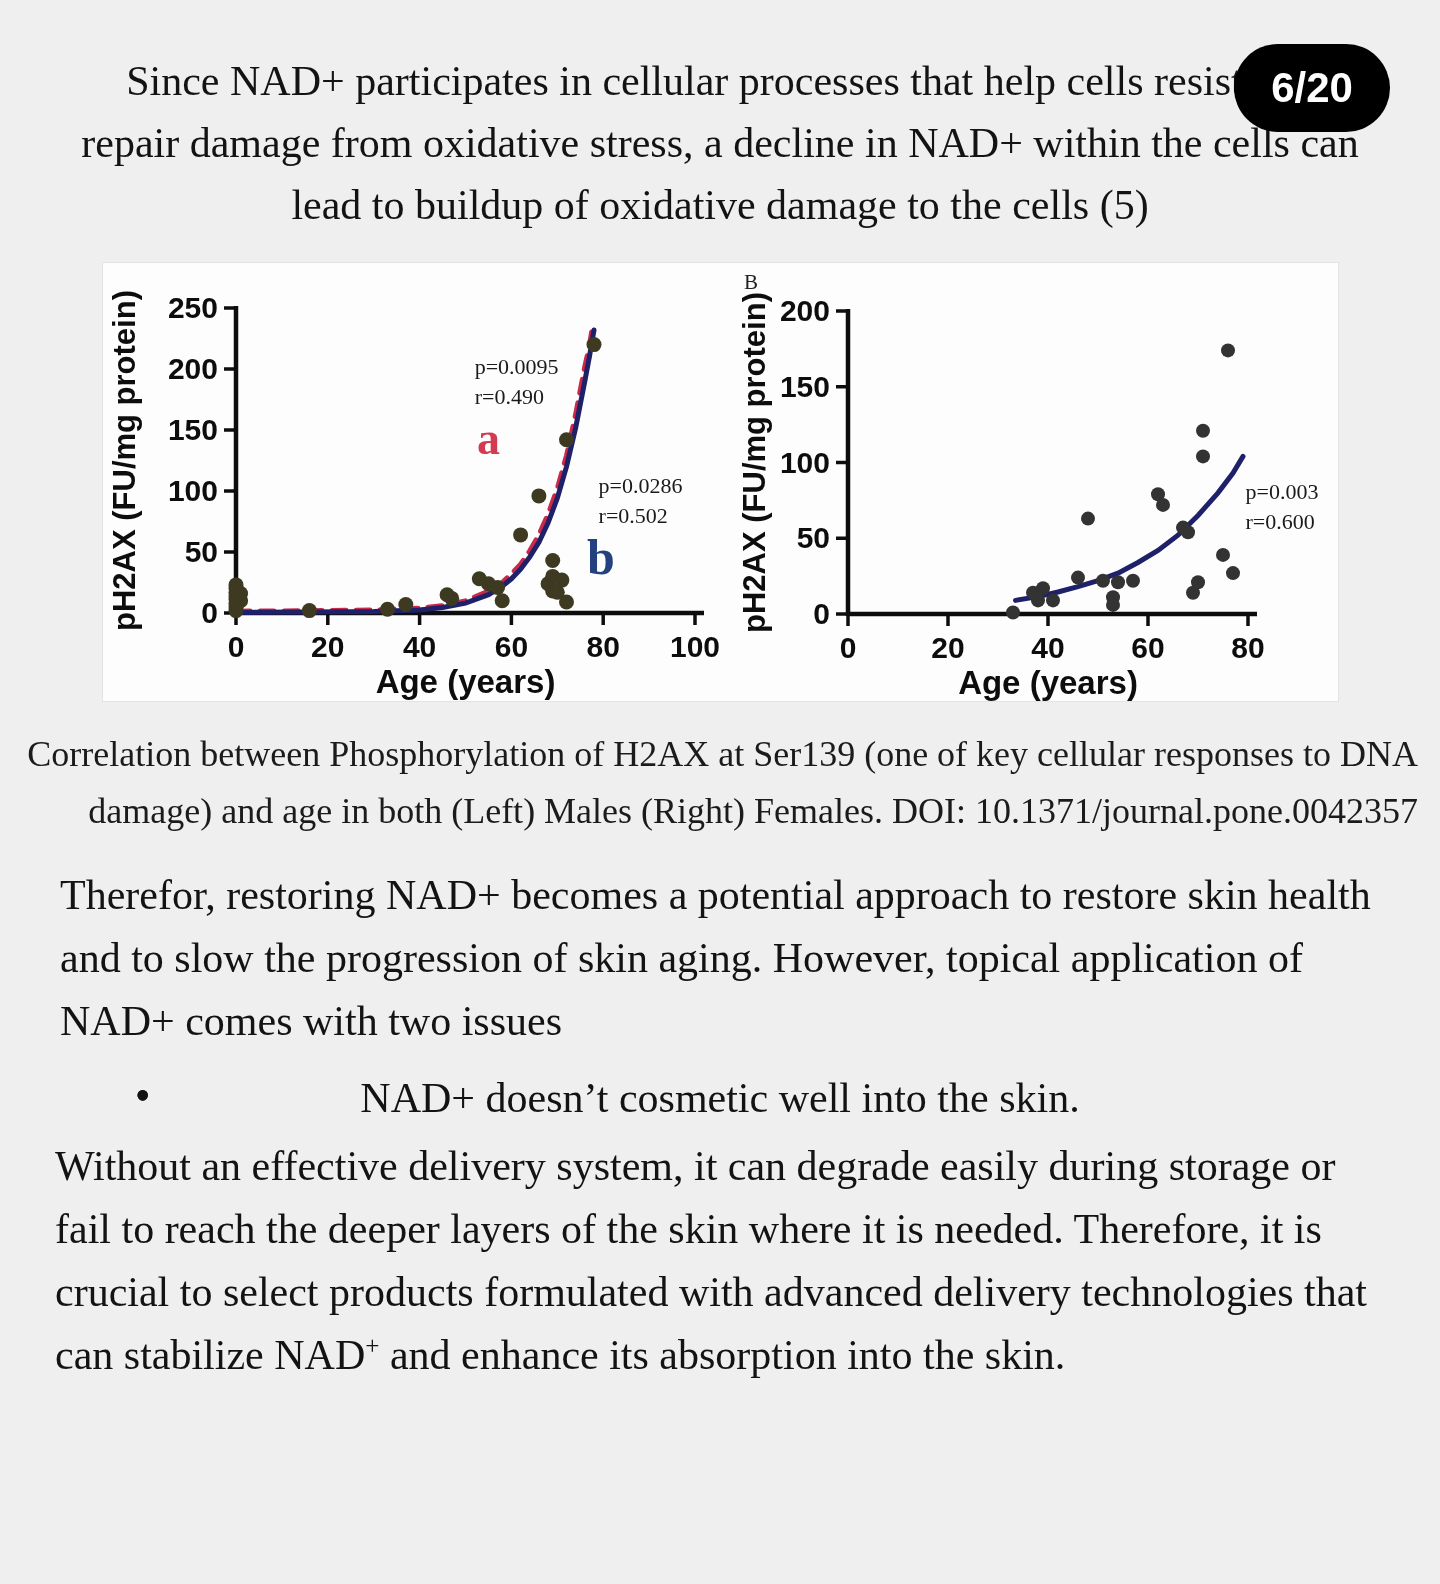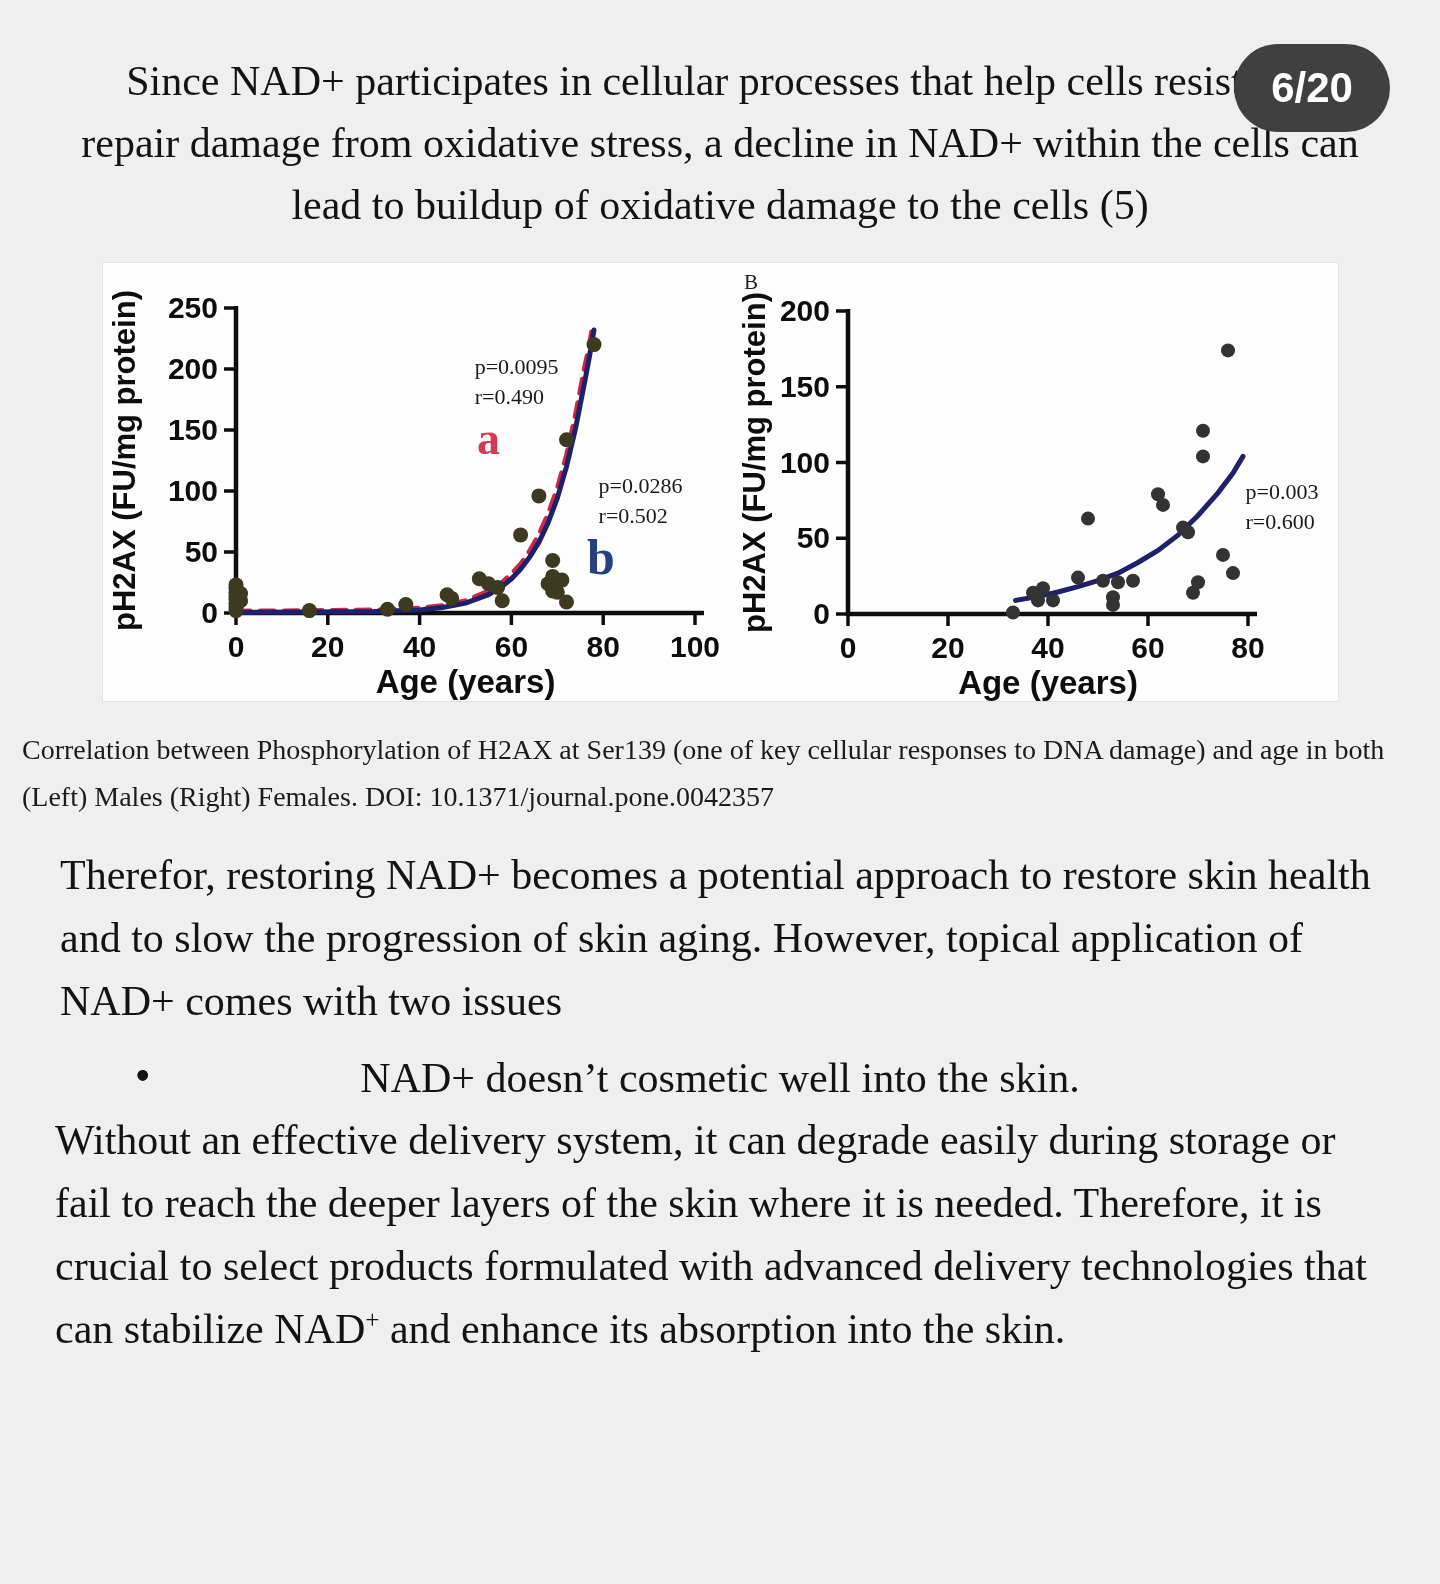--- a/index.html
+++ b/index.html
@@ -7,50 +7,50 @@
   body{
     background:#efeff0;
     font-family:"Liberation Serif", serif;
     color:#131313;
     position:relative;
     overflow:hidden;
   }
   .badge{
     position:absolute; top:44px; right:50px;
     min-width:156px; height:88px; padding:0 34px;
-    background:#404040; border-radius:48px;
+    background:#000000; border-radius:48px;
     display:flex; align-items:center; justify-content:center;
     color:#ffffff; font-family:"Liberation Sans", sans-serif;
     font-weight:bold; font-size:42px; z-index:5;
   }
   .intro{
     margin:50px auto 0; width:1280px;
     font-size:42px; line-height:62px; text-align:center;
   }
   .figure-card{
     width:1237px; margin:26px auto 0;
     background:#fdfdfd; border:1px solid #e3e3e3;
     display:flex; align-items:flex-start;
   }
   svg{display:block}
   .caption{
     width:1396px; margin:24px auto 0;
-    font-size:28px; line-height:47px; text-align:left; color:#1b1b1b;
+    font-size:36px; line-height:57px; text-align:right; color:#1b1b1b;
   }
   .body-par{
     width:1320px; margin:24px auto 0;
     font-size:42px; line-height:63px; text-align:left;
   }
   .bullets{width:1330px; margin:8px auto 0}
   .bullet-row{
     position:relative; margin-top:14px;
     font-size:42px; line-height:62px; text-align:center;
   }
   .bullet-glyph{position:absolute; left:80px; top:-2px; font-size:44px}
-  .body2{margin-top:0; width:1330px}
+  .body2{margin-top:6px; width:1330px}
   .body2 sup{font-size:60%; vertical-align:super; line-height:0}
 </style>
 </head>
 <body>
 
 <div class="badge">
   <span>6/20</span>
 </div>
 
 <p class="intro">Since NAD+ participates in cellular processes that help cells resist and repair damage from oxidative stress, a decline in NAD+ within the cells can lead to buildup of oxidative damage to the cells (5)</p>

